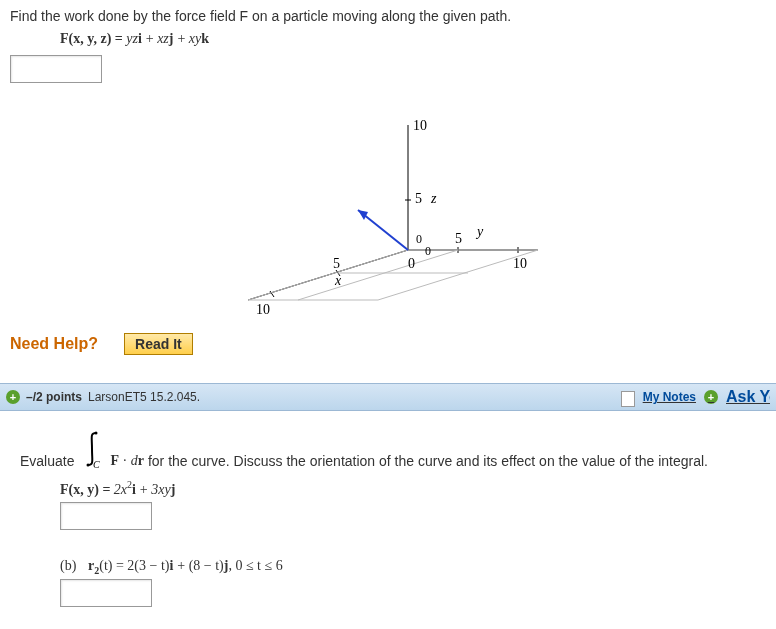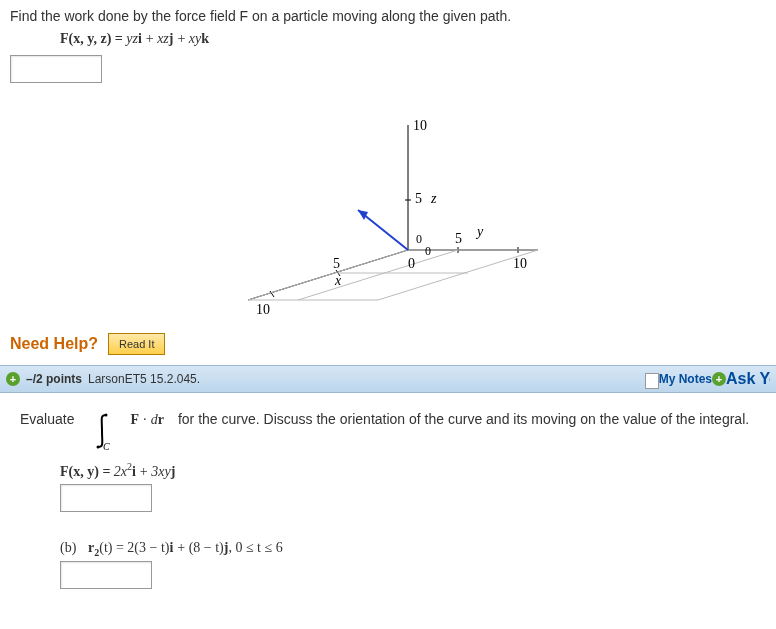--- a/index.html
+++ b/index.html
@@ -5,21 +5,21 @@
   body {
     margin: 0;
     padding: 0;
     font-family: Arial, Helvetica, sans-serif;
     font-size: 14px;
     color: #333;
     background: #fff;
     width: 776px;
   }
   .question {
-    padding: 8px 10px 10px 10px;
+    padding: 8px 10px 28px 10px;
   }
   .stem {
     margin-bottom: 6px;
   }
   .indent {
     padding-left: 50px;
   }
   .answer-box {
     display: inline-block;
     border: 1px solid #999;
@@ -29,36 +29,36 @@
     box-shadow: inset 1px 1px 2px rgba(0,0,0,0.1);
     margin: 8px 0 14px 0;
   }
   .graph-area {
     text-align: center;
     margin: 10px 0 8px 0;
   }
   .need-help-row {
     display: flex;
     align-items: center;
-    gap: 10px;
+    gap: 26px;
     margin-top: 10px;
   }
   .need-help {
     color: #cc6600;
     font-weight: bold;
     font-size: 16px;
   }
   .help-btn {
     display: inline-flex;
     align-items: center;
     justify-content: center;
     background: linear-gradient(#ffe9a8, #ffcf4b);
     border: 1px solid #b07d00;
-    font-size: 11px;
-    font-weight: normal;
+    font-size: 14px;
+    font-weight: bold;
     color: #333;
     height: 20px;
     padding: 0 10px;
     cursor: pointer;
   }
   .section-bar {
     display: flex;
     align-items: center;
     justify-content: space-between;
     background: linear-gradient(#d6e6f5, #bcd6ec);
@@ -81,21 +81,22 @@
     border-radius: 50%;
     background: #5aa02c;
     color: #fff;
     font-size: 11px;
     font-weight: bold;
     line-height: 1;
   }
   .section-right {
     display: flex;
     align-items: center;
-    gap: 0;
+    gap: 8px;
+    text-decoration: underline;
   }
   .mynotes {
     color: #004b9b;
     font-weight: bold;
     font-size: 12px;
   }
   .notes-icon {
     display:inline-block;
     width:12px;height:14px;
     border:1px solid #999;
@@ -106,22 +107,22 @@
   .askyt {
     color: #004b9b;
     font-weight: bold;
     font-size: 16px;
     white-space: nowrap;
     overflow: hidden;
     max-width: 44px;
   }
   .eval-row {
     display: flex;
-    align-items: flex-start;
-    gap: 14px;
+    align-items: flex-end;
+    gap: 4px;
     margin: 14px 0 10px 10px;
     flex-wrap: nowrap;
   }
   .int-svg { flex: 0 0 auto; }
   sub, sup { font-size: 10px; }
   .bold { font-weight: bold; }
   .serif { font-family: Liberation Serif, serif; }
   .ital { font-style: italic; }
 </style>
 </head>
@@ -205,21 +206,21 @@
     <span>Evaluate</span>
     <svg class="int-svg" width="28" height="40" viewBox="0 0 28 40">
       <path d="M18 4 C12 4 14 8 14 20 C14 32 16 36 10 36" stroke="#000" stroke-width="2" fill="none"></path>
       <circle cx="18" cy="4" r="1.5" fill="#000"></circle>
       <circle cx="10" cy="36" r="1.5" fill="#000"></circle>
       <text x="15" y="39" font-family="serif" font-style="italic" font-size="10">C</text>
     </svg>
     <span>
       <span class="bold serif">F</span><span class="serif"> · </span><span class="serif ital">d</span><span class="bold serif">r</span>
     </span>
-    <span> for the curve. Discuss the orientation of the curve and its moving on the value of the integral.</span>
+    <span> for the curve. Discuss the orientation of the curve and its effect on the value of the integral.</span>
   </div>
 
   <div class="indent">
     <span class="bold serif">F(x, y) = </span>
     <span class="serif ital">2x</span><sup class="serif">2</sup><span class="bold serif">i</span>
     <span class="serif"> + </span>
     <span class="serif ital">3xy</span><span class="bold serif">j</span>
   </div>
 
   <div class="indent">

